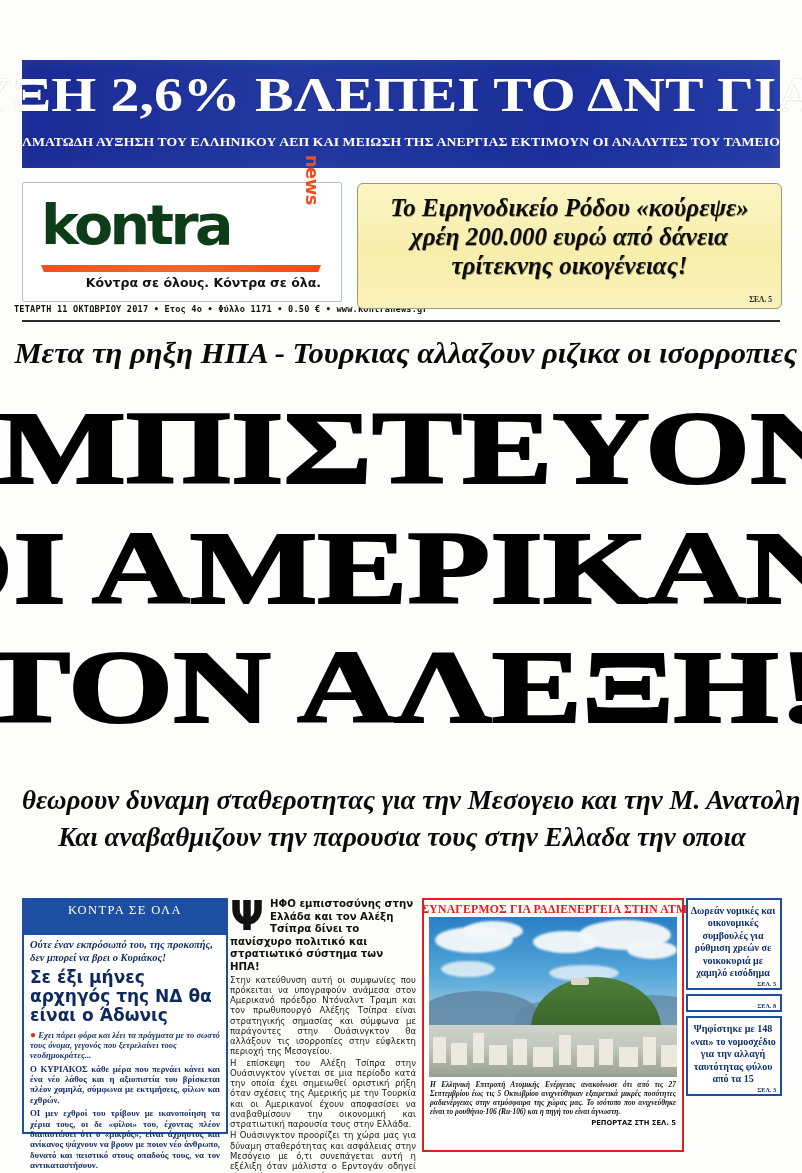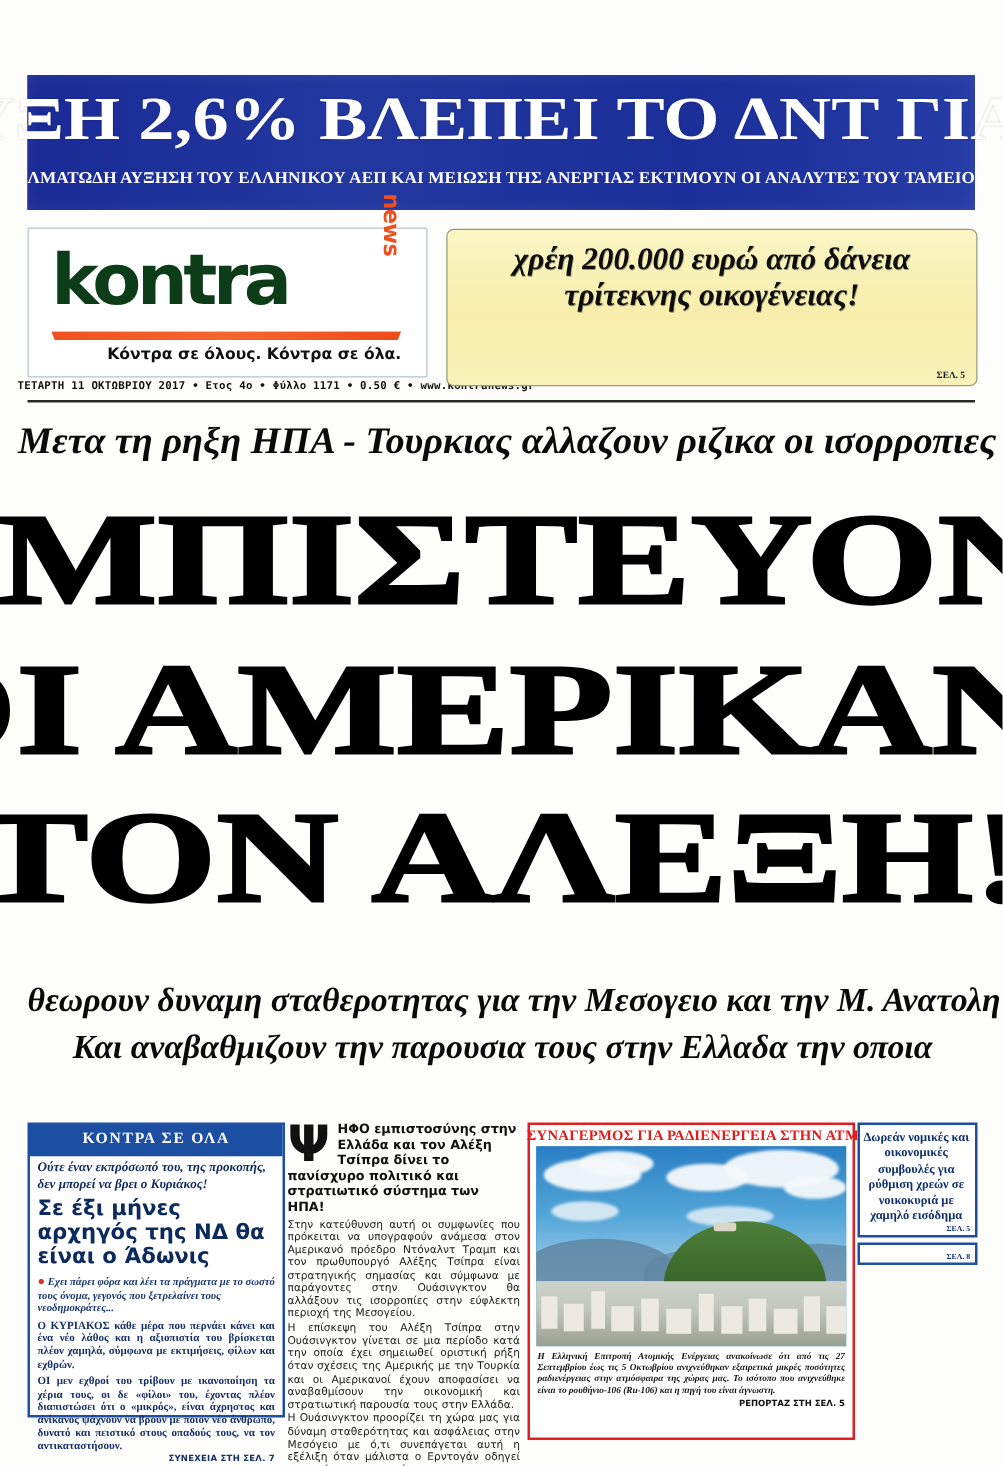--- a/index.html
+++ b/index.html
@@ -156,22 +156,22 @@
   
   .bottom{position:absolute;left:22px;top:898px;width:760px;height:262px;}
 
   
   .col1{
     position:absolute;left:0;top:0;width:202px;height:232px;
     border:2.5px solid #1c4fa1;background:#fff;
   }
   .col1 .hdr{
     background:#1c4fa1;color:#fff;text-align:center;
-    font-family:"Liberation Serif", serif;font-weight:bold;
-    font-size:12.5px;letter-spacing:1.4px;padding:3px 0 7px 0;
+    font-family:"Liberation Serif", serif;font-weight:normal;
+    font-size:12.5px;letter-spacing:1.4px;padding:3px 0 17px 0;
   }
   .col1 .intro{
     font-family:"Liberation Serif", serif;font-style:italic;font-weight:bold;
     font-size:10.5px;line-height:12.5px;color:#0d2a5e;padding:4px 6px 0 6px;
   }
   .col1 .head2{
     font-family:"DejaVu Sans", sans-serif;font-weight:bold;
     font-size:17px;line-height:19px;color:#0d2a5e;padding:4px 6px 2px 6px;
   }
   .col1 .bullet{
@@ -273,20 +273,21 @@
       <div class="logo-news">news</div>
     </div>
     <div class="logo-rule"></div>
     <div class="logo-slogan">Κόντρα σε όλους. Κόντρα σε όλα.</div>
   </div>
   <div class="dateline">ΤΕΤΑΡΤΗ 11 ΟΚΤΩΒΡΙΟΥ 2017 • Ετος 4ο • Φύλλο 1171 • 0.50 € • www.kontranews.gr</div>
   <div class="rule-under-date"></div>
 
   <div class="yellowbox">
     <div class="inner">
+      <div class="yline">Το Ειρηνοδικείο Ρόδου «κούρεψε»</div>
       <div class="yline">χρέη 200.000 ευρώ από δάνεια</div>
       <div class="yline">τρίτεκνης οικογένειας!</div>
     </div>
     <div class="sel">ΣΕΛ. 5</div>
   </div>
 
   <div class="kicker">Μετα τη ρηξη ΗΠΑ - Τουρκιας αλλαζουν ριζικα οι ισορροπιες</div>
   <div class="mainhead">
     <div class="mh mh1">ΕΜΠΙΣΤΕΥΟΝΤΑΙ</div>
     <div class="mh mh2">ΟΙ ΑΜΕΡΙΚΑΝΟΙ</div>
@@ -353,16 +354,20 @@
     </div>
 
     <div class="col4">
       <div class="tbox">
         <div class="t">Δωρεάν νομικές και οικονομικές συμβουλές για ρύθμιση χρεών σε νοικοκυριά με χαμηλό εισόδημα</div>
         <div class="sel">ΣΕΛ. 5</div>
       </div>
       <div class="tbox">
         <div class="sel">ΣΕΛ. 8</div>
       </div>
+      <div class="tbox">
+        <div class="t">Ψηφίστηκε με 148 «ναι» το νομοσχέδιο για την αλλαγή ταυτότητας φύλου από τα 15</div>
+        <div class="sel">ΣΕΛ. 3</div>
+      </div>
     </div>
 
   </div>
 </div>
 
 </body></html>

